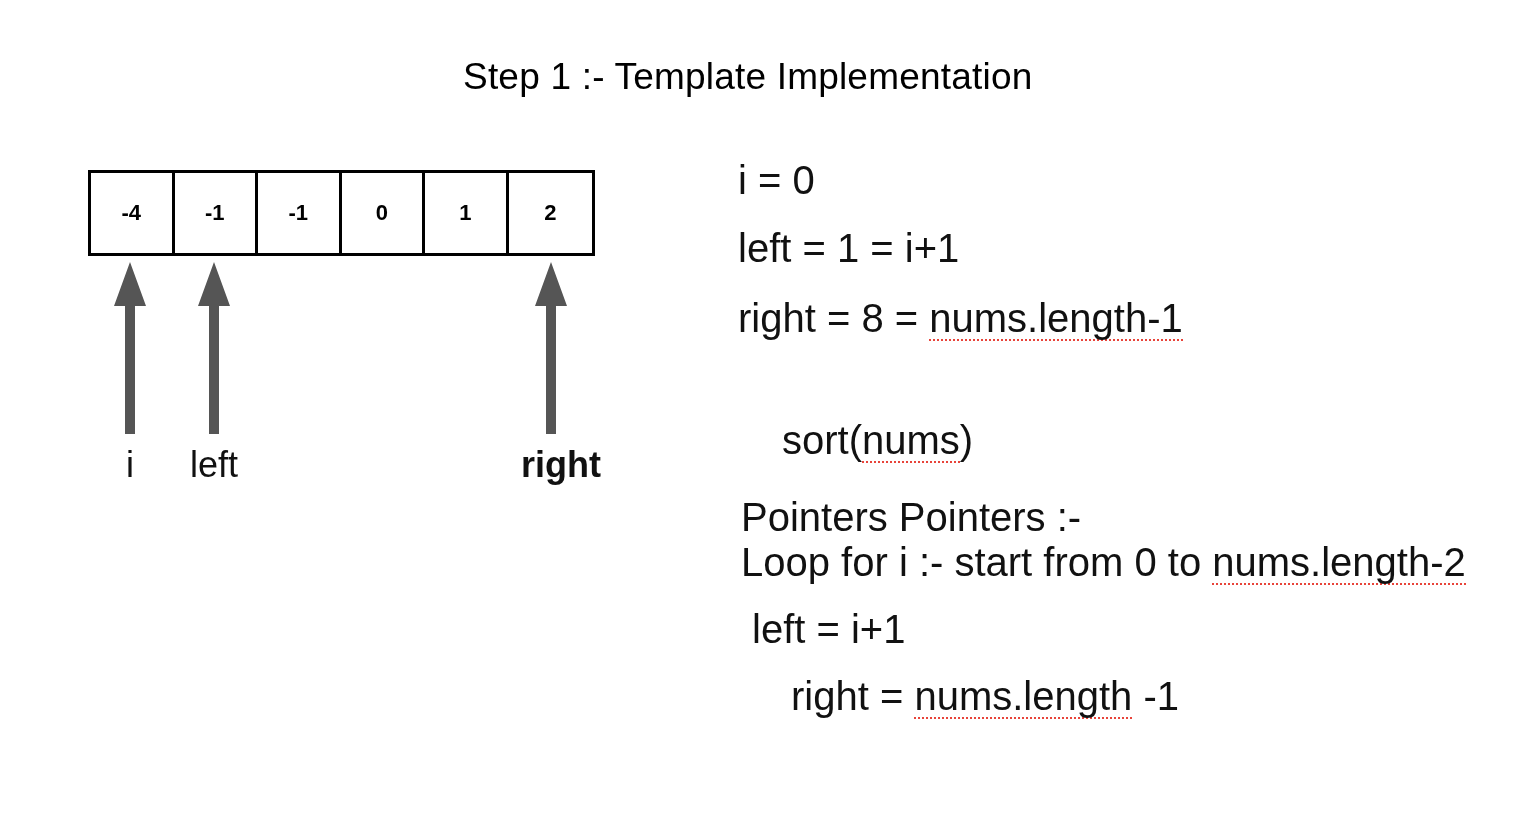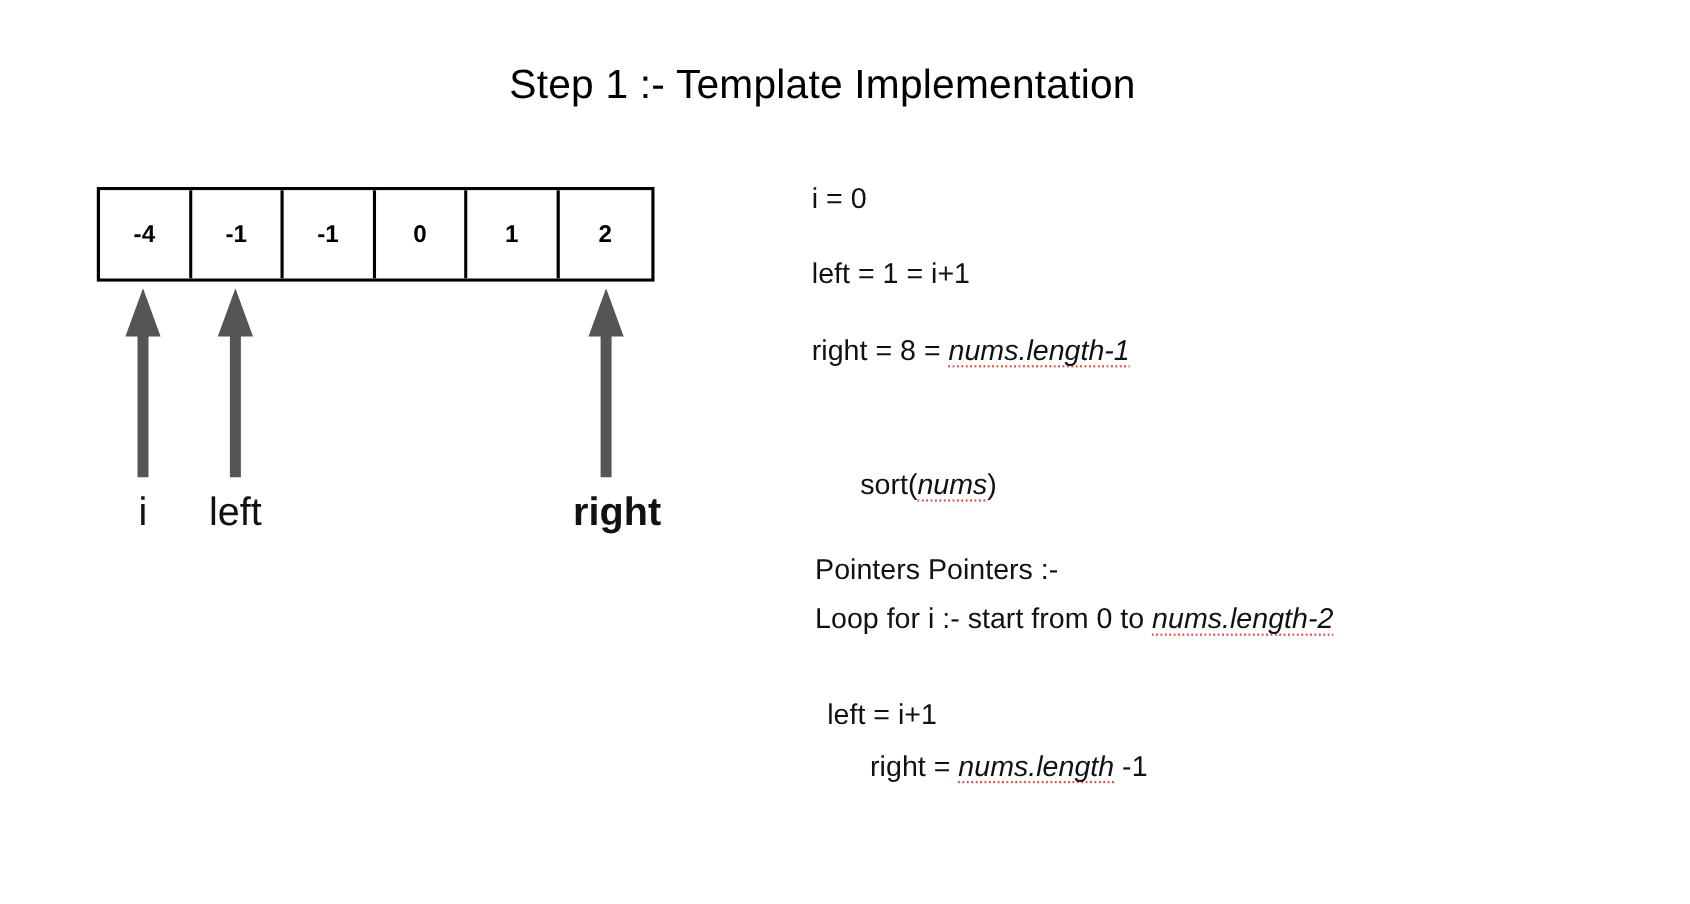--- a/index.html
+++ b/index.html
@@ -72,33 +72,32 @@
     margin-top: 12px;
     font-size: 36px;
     line-height: 38px;
     color: #111111;
     white-space: nowrap;
   }
 
   
   .note-line {
     position: absolute;
-    font-size: 26px;
+    font-size: 40px;
     line-height: 40px;
     color: #111111;
     white-space: nowrap;
   }
   .spell {
     
     background-image: linear-gradient(to right, #e8443a 0 2px, transparent 2px 4px);
     background-repeat: repeat-x;
     background-size: 4px 2px;
     background-position: 0 calc(100% - 1px);
     padding-bottom: 2px;
-    font-style: italic;
   }
 </style>
 </head>
 <body>
 
 <div id="slide-title">Step 1 :- Template Implementation</div>
 
 <div id="array-row">
   <div class="array-cell">-4</div>
   <div class="array-cell">-1</div>
@@ -146,19 +145,19 @@
 </div>
 
 <div class="note-line" style="left:741px; top:497px;">
   <span>Pointers Pointers :-</span>
 </div>
 
 <div class="note-line" style="left:741px; top:542px;">
   <span>Loop for i :- start from 0 to </span><span class="spell">nums.length-2</span>
 </div>
 
-<div class="note-line" style="left:752px; top:609px;margin-top:20px;">
+<div class="note-line" style="left:752px; top:609px;">
   <span>left = i+1</span>
 </div>
 
 <div class="note-line" style="left:752px; top:676px;margin-left:39px;">
   <span>right = </span><span class="spell">nums.length</span><span> -1</span>
 </div>
 
 </body></html>

